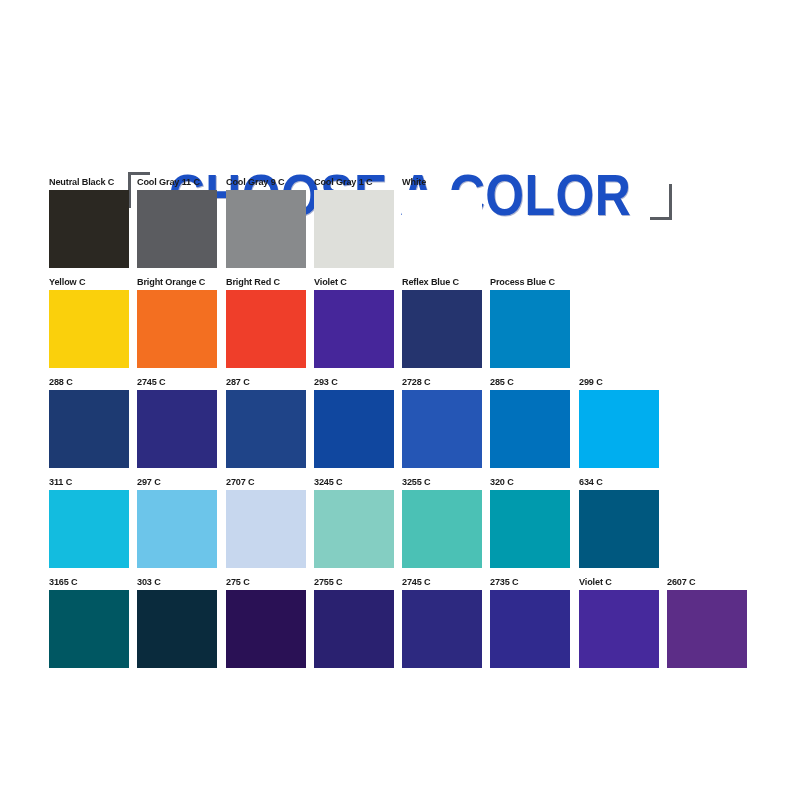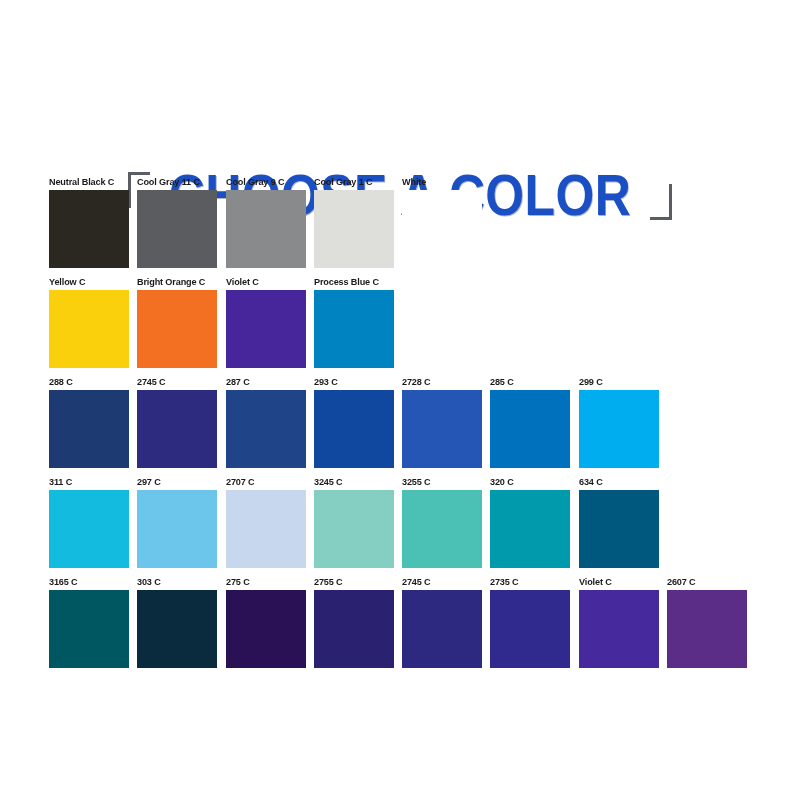--- a/index.html
+++ b/index.html
@@ -146,24 +146,32 @@
       <div class="row">
         <div class="cell">
           <div class="cell-label">Yellow C</div>
           <div class="cell-swatch" style="background: rgb(250, 208, 12);"></div>
         </div>
         <div class="cell">
           <div class="cell-label">Bright Orange C</div>
           <div class="cell-swatch" style="background: rgb(243, 111, 33);"></div>
         </div>
         <div class="cell">
+          <div class="cell-label">Bright Red C</div>
+          <div class="cell-swatch" style="background: rgb(239, 62, 42);"></div>
+        </div>
+        <div class="cell">
           <div class="cell-label">Violet C</div>
           <div class="cell-swatch" style="background: rgb(70, 38, 154);"></div>
         </div>
         <div class="cell">
+          <div class="cell-label">Reflex Blue C</div>
+          <div class="cell-swatch" style="background: rgb(37, 52, 110);"></div>
+        </div>
+        <div class="cell">
           <div class="cell-label">Process Blue C</div>
           <div class="cell-swatch" style="background: rgb(0, 131, 193);"></div>
         </div>
       </div>
       <div class="row">
         <div class="cell">
           <div class="cell-label">288 C</div>
           <div class="cell-swatch" style="background: rgb(29, 58, 114);"></div>
         </div>
         <div class="cell">

